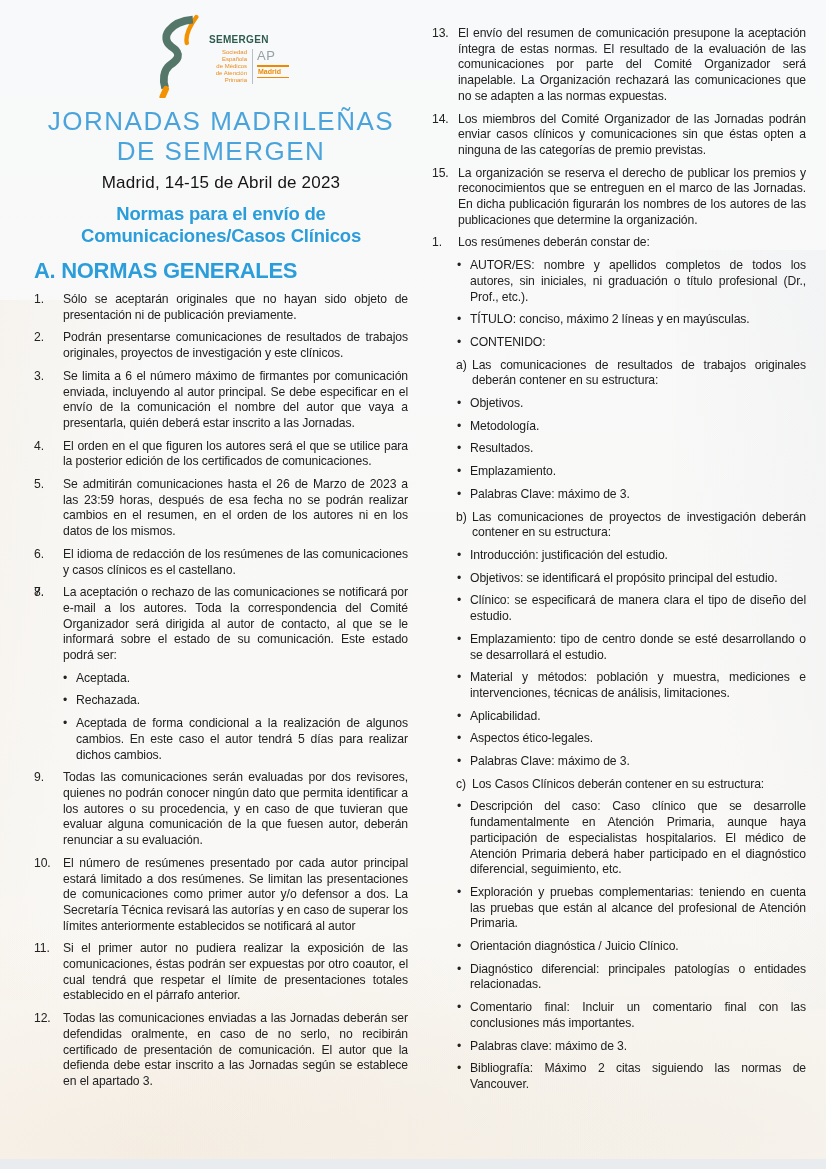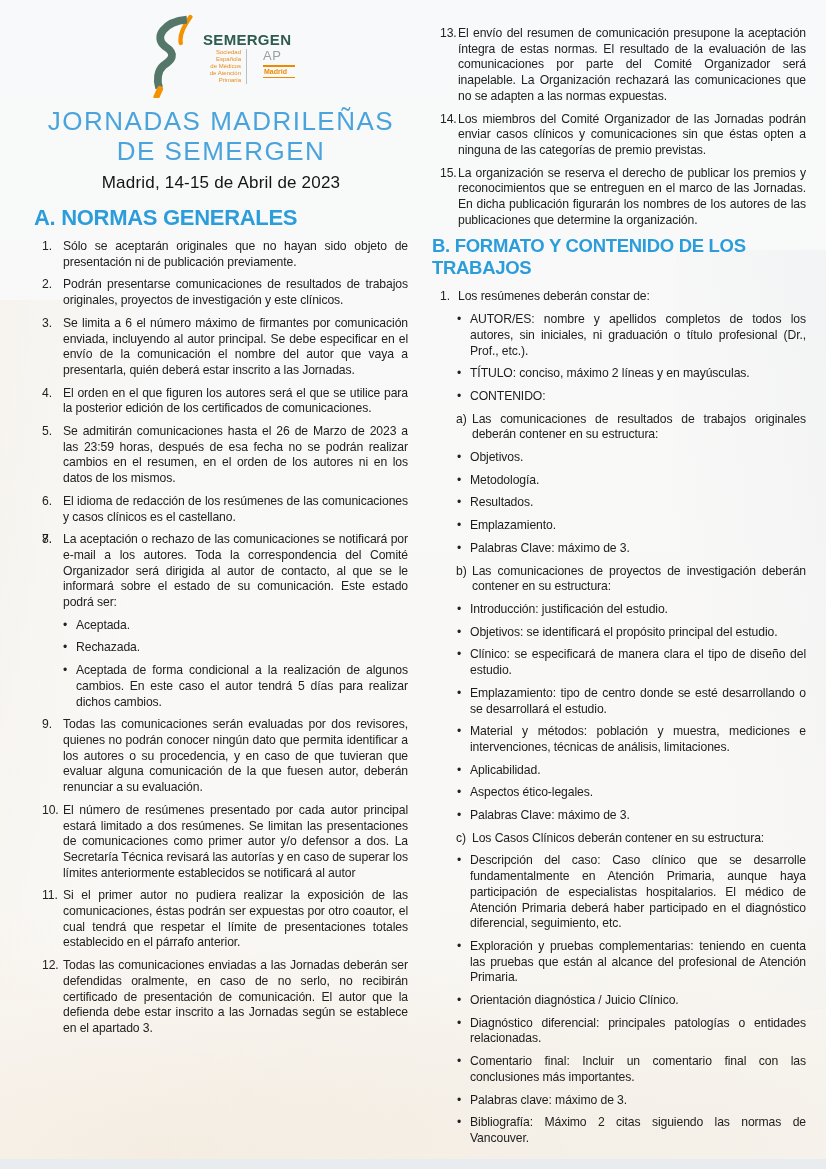--- a/index.html
+++ b/index.html
@@ -25,41 +25,41 @@
   .bottom-band{position:absolute;left:0;bottom:0;width:826px;height:10px;background:#e8ecef;}
 
   .cols{position:relative;display:flex;padding:10px 22px 0 34px;gap:24px;}
   .col{width:374px;flex:0 0 374px;}
 
   
   .hdr{text-align:center;}
   .logo{display:flex;justify-content:center;align-items:flex-start;gap:4px;margin:4px auto 8px auto;}
   .logo svg{display:block;}
   .logo-text{text-align:left;padding-top:18px;}
-  .logo-name{font-weight:bold;font-size:15px;letter-spacing:0.3px;color:#2e5c4d;line-height:15px;}
+  .logo-name{font-weight:bold;font-size:10px;letter-spacing:0.3px;color:#2e5c4d;line-height:15px;}
   .logo-sub{display:flex;align-items:stretch;margin-top:2px;}
   .logo-lines{font-size:6px;line-height:7px;color:#e98b1c;text-align:right;padding-right:4px;min-width:38px;}
   .logo-divider{border-left:1px solid #b9c0c4;margin:0 1px;}
-  .logo-ap-col{padding-left:15px;display:flex;flex-direction:column;}
+  .logo-ap-col{padding-left:3px;display:flex;flex-direction:column;}
   .logo-ap{font-size:13px;color:#97a0a5;line-height:14px;letter-spacing:0.5px;}
   .logo-region{margin-top:2px;border-top:2px solid #ef8a00;border-bottom:1px solid #ef8a00;
     color:#ef8a00;font-weight:bold;font-size:7px;line-height:10px;padding:0 8px 0 1px;}
   .doc-title{margin:6px 0 2px 0;font-size:26px;line-height:30px;font-weight:normal;
     letter-spacing:1.5px;color:#4aa4db;}
   .doc-date{margin:7px 0 2px 0;font-size:17px;color:#151515;letter-spacing:0.2px;}
   .doc-subtitle{margin:10px 0 4px 0;font-size:18.5px;line-height:21.5px;font-weight:bold;color:#2b9dda;letter-spacing:-0.2px;}
 
   
   .sec-title{margin:14px 0 10px 0;font-size:22px;line-height:22px;font-weight:bold;
     color:#2b9dda;letter-spacing:-0.3px;text-align:left;}
   .sec-title.b{margin-top:2px;font-size:18.5px;}
 
   .blk{position:relative;margin:0 0 7px 0;font-size:12.2px;line-height:15.7px;color:#222222;
     text-align:justify;letter-spacing:-0.1px;}
-  .blk .lbl{position:absolute;left:8px;top:0;}
+  .blk .lbl{position:absolute;left:0;top:0;}
   .blk.num{padding-left:29px;}
   .blk.bullet{padding-left:42px;}
   .blk.bullet .lbl{left:29px;}
   .blk.letter{padding-left:46px;}
   .blk.letter .lbl{left:29px;}
   .col.right .blk.num{padding-left:26px;}
   .col.right .blk.bullet{padding-left:38px;}
   .col.right .blk.bullet .lbl{left:25px;}
   .col.right .blk.letter{padding-left:40px;}
   .col.right .blk.letter .lbl{left:24px;}
@@ -98,20 +98,21 @@
               <div class="logo-ap-col">
                 <div class="logo-ap">AP</div>
                 <div class="logo-region">Madrid</div>
               </div>
             </div>
           </div>
         </div>
 
         <h1 class="doc-title"><span>JORNADAS MADRILEÑAS</span><br><span>DE SEMERGEN</span></h1>
         <div class="doc-date">Madrid, 14-15 de Abril de 2023</div>
+        <h2 class="doc-subtitle"><span>Normas para el envío de</span><br><span>Comunicaciones/Casos Clínicos</span></h2>
       </div>
 
       <h3 class="sec-title">A. NORMAS GENERALES</h3>
       <div id="left-blocks">
           <div class="blk num"><span class="lbl">1.</span><span class="txt"><span>Sólo se aceptarán originales que no hayan sido objeto de presentación ni de publicación previamente.</span></span></div>
           <div class="blk num"><span class="lbl">2.</span><span class="txt"><span>Podrán presentarse comunicaciones de resultados de trabajos originales, proyectos de investigación y este clínicos.</span></span></div>
           <div class="blk num"><span class="lbl">3.</span><span class="txt"><span>Se limita a 6 el número máximo de firmantes por comunicación enviada, incluyendo al autor principal. Se debe especificar en el envío de la comunicación el nombre del autor que vaya a presentarla, quién deberá estar inscrito a las Jornadas.</span></span></div>
           <div class="blk num"><span class="lbl">4.</span><span class="txt"><span>El orden en el que figuren los autores será el que se utilice para la posterior edición de los certificados de comunicaciones.</span></span></div>
           <div class="blk num"><span class="lbl">5.</span><span class="txt"><span>Se admitirán comunicaciones hasta el </span><b>26 de Marzo de 2023 a las 23:59 horas</b><span>, después de esa fecha no se podrán realizar cambios en el resumen, en el orden de los autores ni en los datos de los mismos.</span></span></div>
           <div class="blk num"><span class="lbl">6.</span><span class="txt"><span>El idioma de redacción de los resúmenes de las comunicaciones y casos clínicos es el castellano.</span></span></div>
@@ -126,21 +127,20 @@
           <div class="blk num"><span class="lbl">12.</span><span class="txt"><span>Todas las comunicaciones enviadas a las Jornadas deberán ser defendidas oralmente, en caso de no serlo, no recibirán certificado de presentación de comunicación. El autor que la defienda debe estar inscrito a las Jornadas según se establece en el apartado 3.</span></span></div>
         </div>
     </div>
 
     <div class="col right">
       <div id="right-blocks-a">
           <div class="blk num"><span class="lbl">13.</span><span class="txt"><span>El envío del resumen de comunicación presupone la aceptación íntegra de estas normas. El resultado de la evaluación de las comunicaciones por parte del Comité Organizador será inapelable. La Organización rechazará las comunicaciones que no se adapten a las normas expuestas.</span></span></div>
           <div class="blk num"><span class="lbl">14.</span><span class="txt"><span>Los miembros del Comité Organizador de las Jornadas podrán enviar casos clínicos y comunicaciones sin que éstas opten a ninguna de las categorías de premio previstas.</span></span></div>
           <div class="blk num"><span class="lbl">15.</span><span class="txt"><span>La organización se reserva el derecho de publicar los premios y reconocimientos que se entreguen en el marco de las Jornadas. En dicha publicación figurarán los nombres de los autores de las publicaciones que determine la organización.</span></span></div>
         </div>
-      <h3 class="sec-title b">B. FORMATO Y CONTENIDO DE LOS TRABAJOS</h3>
       <div id="right-blocks-b">
           <div class="blk num"><span class="lbl">1.</span><span class="txt"><span>Los resúmenes deberán constar de:</span></span></div>
           <div class="blk bullet"><span class="lbl">•</span><span class="txt"><b>AUTOR/ES:</b><span> nombre y apellidos completos de todos los autores, sin iniciales, ni graduación o título profesional (Dr., Prof., etc.).</span></span></div>
           <div class="blk bullet"><span class="lbl">•</span><span class="txt"><b>TÍTULO:</b><span> conciso, máximo 2 líneas y en mayúsculas.</span></span></div>
           <div class="blk bullet"><span class="lbl">•</span><span class="txt"><b>CONTENIDO:</b></span></div>
           <div class="blk letter"><span class="lbl">a)</span><span class="txt"><span>Las comunicaciones de resultados de trabajos originales deberán contener en su estructura:</span></span></div>
           <div class="blk bullet"><span class="lbl">•</span><span class="txt"><b>Objetivos.</b></span></div>
           <div class="blk bullet"><span class="lbl">•</span><span class="txt"><b>Metodología.</b></span></div>
           <div class="blk bullet"><span class="lbl">•</span><span class="txt"><b>Resultados.</b></span></div>
           <div class="blk bullet"><span class="lbl">•</span><span class="txt"><b>Emplazamiento.</b></span></div>

